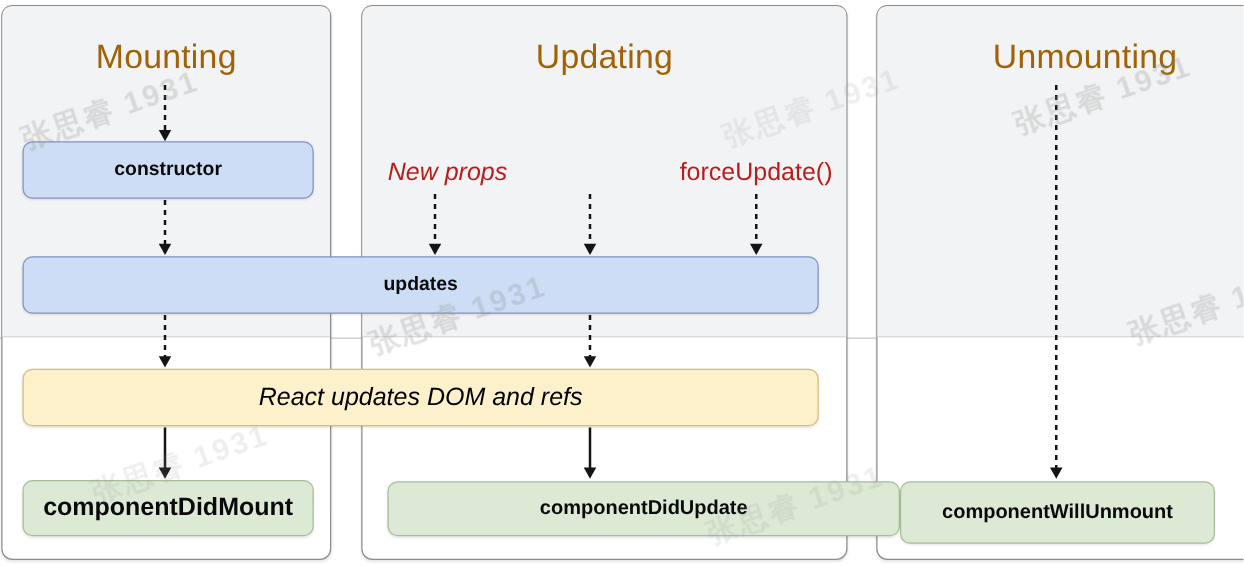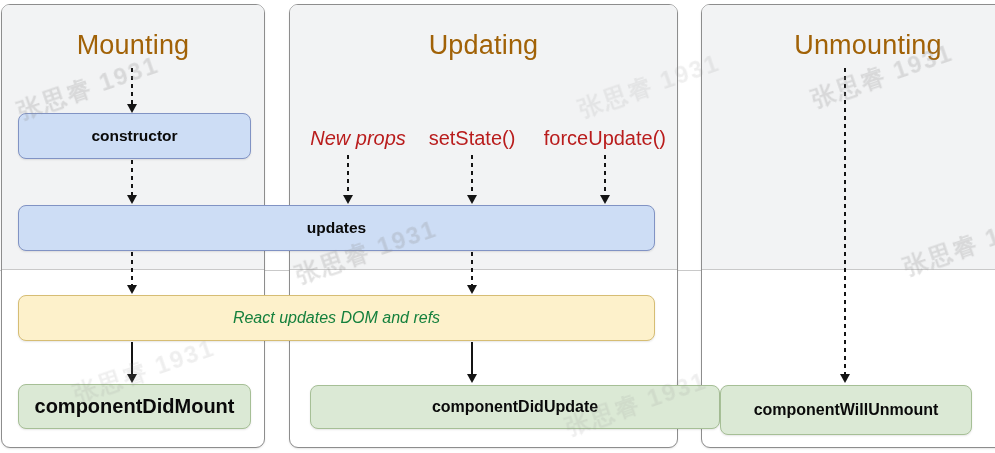--- a/index.html
+++ b/index.html
@@ -35,21 +35,21 @@
 
   
   .box{
     position:absolute;box-sizing:border-box;border-radius:8px;
     display:flex;align-items:center;justify-content:center;
     z-index:3;box-shadow:0 1px 2px rgba(0,0,0,0.10);
     font-size:15.5px;font-weight:700;color:#0a0a0a;text-align:center;
   }
   .box.blue  {background:var(--blue-fill,#cdddf5); border:1px solid var(--blue-border,#8193c4);}
   .box.yellow{background:var(--yellow-fill,#fdf1cb);border:1px solid var(--yellow-border,#d6bd74);
-              font-weight:400;font-style:italic;font-size:16px;color:#15803d;}
+              font-weight:400;font-style:italic;font-size:20px;color:#000000;}
   .box.green {background:var(--green-fill,#dbe9d5); border:1px solid var(--green-border,#a6bf96);}
 
   #box-constructor {left:18px; top:113px;width:233px;height:46px;}
   #box-render      {left:18px; top:205px;width:637px;height:46px;}
   #box-domupdate   {left:18px; top:295px;width:637px;height:46px;}
   #box-didmount    {left:18px; top:384px;width:233px;height:45px;font-size:20px;}
   #box-didupdate   {left:310px;top:385px;width:410px;height:44px;font-size:16px;}
   #box-willunmount {left:720px;top:385px;width:252px;height:50px;font-size:16px;}
 
   
@@ -105,21 +105,20 @@
   <section class="panel" id="panel-updating">
     <div class="panel-header"></div>
     <h2 class="panel-title">Updating</h2>
   </section>
   <section class="panel" id="panel-unmounting">
     <div class="panel-header"></div>
     <h2 class="panel-title">Unmounting</h2>
   </section>
 
   <div class="trigger" id="trigger-newprops">New props</div>
-  <div class="trigger" id="trigger-setstate">setState()</div>
   <div class="trigger" id="trigger-forceupdate">forceUpdate()</div>
 
   <div class="box blue" id="box-constructor">constructor</div>
   <div class="box blue" id="box-render">updates</div>
   <div class="box yellow" id="box-domupdate">React updates DOM and refs</div>
   <div class="box green" id="box-didmount">componentDidMount</div>
   <div class="box green" id="box-didupdate">componentDidUpdate</div>
   <div class="box green" id="box-willunmount">componentWillUnmount</div>
 
   <div class="arrow dashed" style="--x:132px;--y1:68px;--y2:113px">

